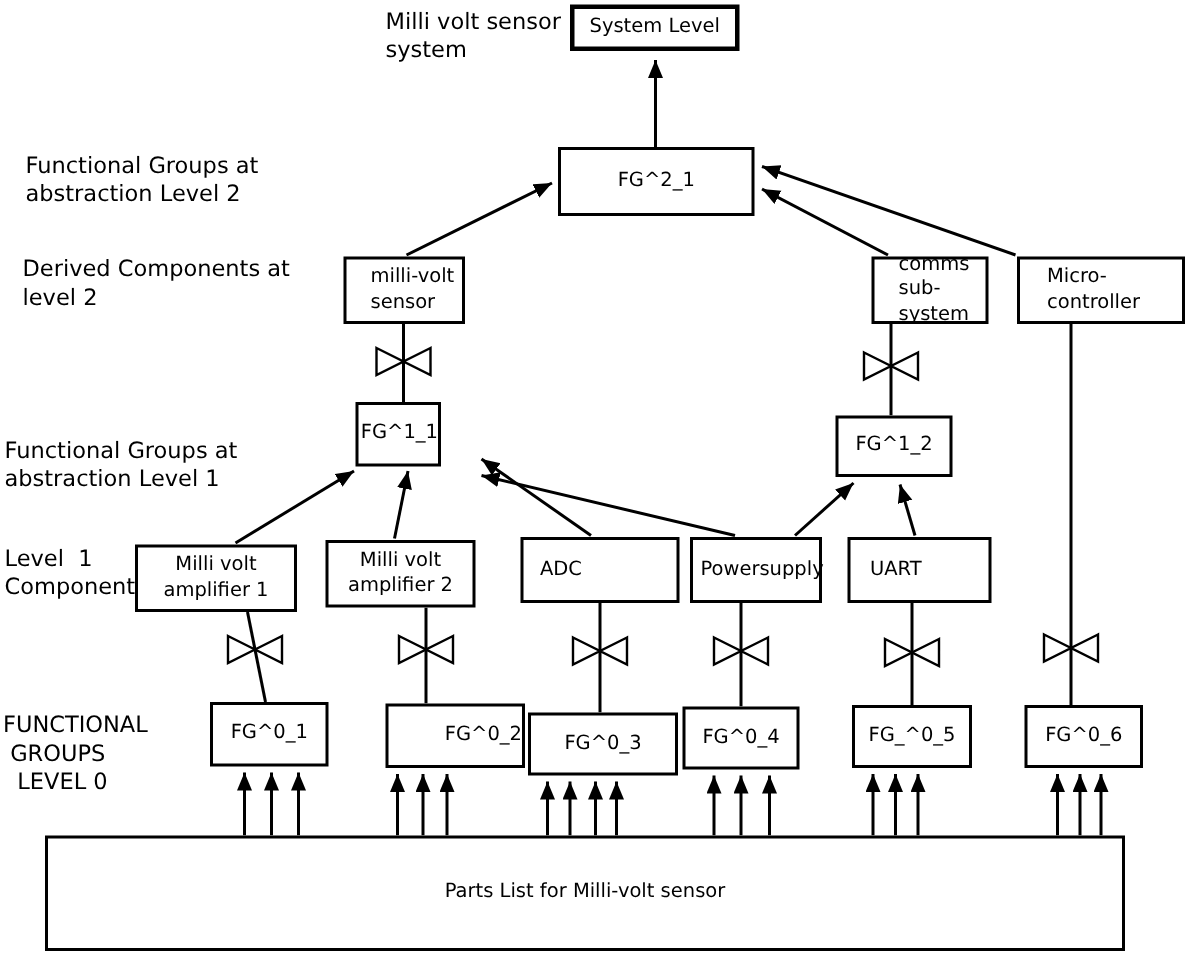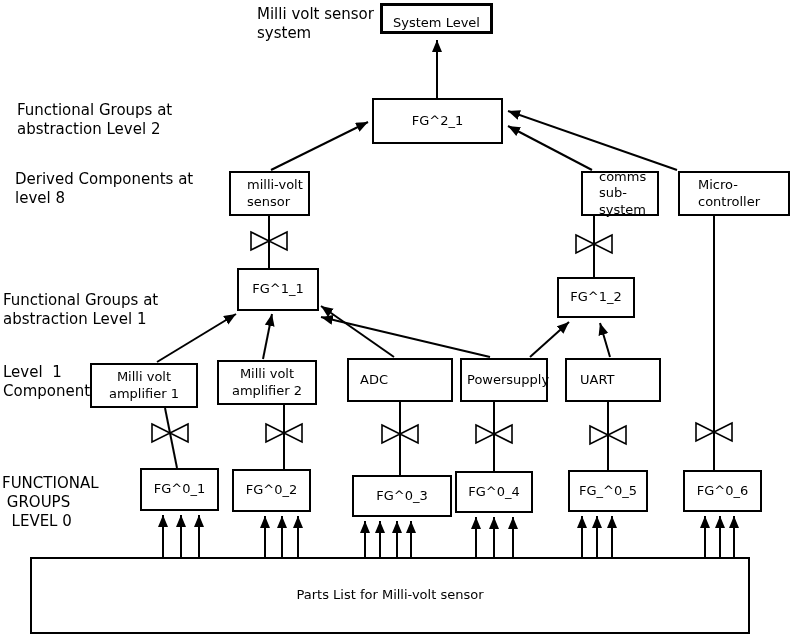--- a/index.html
+++ b/index.html
@@ -8,21 +8,21 @@
     font-family:"DejaVu Sans","Liberation Sans",sans-serif;
     color:#000;overflow:hidden;
   }
   .stage svg{position:absolute;left:0;top:0;}
   .node{
     position:absolute;box-sizing:border-box;background:#fff;
     border:2px solid #000;display:flex;align-items:center;justify-content:center;
     font-size:13px;line-height:1.25;text-align:center;white-space:pre-wrap;
   }
   .node.left{justify-content:flex-start;text-align:left;}
-  .node.bold-border{border-width:3px;align-items:flex-end;}
+  .node.bold-border{border-width:3px;}
   .lbl{
     position:absolute;font-size:15px;line-height:1.25;white-space:pre-wrap;
   }
   line,path.bowtie{stroke:#000;}
 </style>
 </head>
 <body>
 
 <div class="stage">
 
@@ -94,21 +94,21 @@
       <line x1="720" y1="557" x2="720" y2="516" stroke-width="2" marker-end="url(#arr)"></line>
       <line x1="734" y1="557" x2="734" y2="516" stroke-width="2" marker-end="url(#arr)"></line>
     </g>
   </svg>
 
   <div class="lbl" style="left:257px;top:5px;">Milli volt sensor
 system</div>
   <div class="lbl" style="left:17px;top:101px;">Functional Groups at
 abstraction Level 2</div>
   <div class="lbl" style="left:15px;top:170px;">Derived Components at
-level 8</div>
+level 2</div>
   <div class="lbl" style="left:3px;top:291px;">Functional Groups at
 abstraction Level 1</div>
   <div class="lbl" style="left:3px;top:363px;">Level  1
 Components</div>
   <div class="lbl" style="left:2px;top:474px;">FUNCTIONAL
  GROUPS
   LEVEL 0</div>
 
   <div class="node bold-border" style="left:380px;top:3px;width:113px;height:31px;">
     <span>System Level</span>
@@ -121,21 +121,21 @@
 sensor</span>
   </div>
   <div class="node left" style="left:581px;top:171px;width:78px;height:45px;padding-left:16px;">
     <span>comms
 sub-system</span>
   </div>
   <div class="node left" style="left:678px;top:171px;width:112px;height:45px;padding-left:18px;">
     <span>Micro-
 controller</span>
   </div>
-  <div class="node" style="left:237px;top:268px;width:82px;height:43px;">
+  <div class="node" style="left:237px;top:268px;width:57px;height:43px;justify-content:flex-end;">
     <span>FG^1_1</span>
   </div>
   <div class="node" style="left:557px;top:277px;width:78px;height:41px;">
     <span>FG^1_2</span>
   </div>
   <div class="node" style="left:90px;top:363px;width:108px;height:45px;">
     <span>Milli volt
 amplifier 1</span>
   </div>
   <div class="node" style="left:217px;top:360px;width:100px;height:45px;">
@@ -147,21 +147,21 @@
   </div>
   <div class="node left" style="left:460px;top:358px;width:88px;height:44px;padding-left:5px;">
     <span>Powersupply</span>
   </div>
   <div class="node left" style="left:565px;top:358px;width:96px;height:44px;padding-left:13px;">
     <span>UART</span>
   </div>
   <div class="node" style="left:140px;top:468px;width:79px;height:43px;">
     <span>FG^0_1</span>
   </div>
-  <div class="node" style="left:232px;top:469px;width:79px;height:43px;">
+  <div class="node" style="left:257px;top:469px;width:93px;height:43px;justify-content:flex-end;">
     <span>FG^0_2</span>
   </div>
   <div class="node" style="left:352px;top:475px;width:100px;height:42px;">
     <span>FG^0_3</span>
   </div>
   <div class="node" style="left:455px;top:471px;width:78px;height:42px;">
     <span>FG^0_4</span>
   </div>
   <div class="node" style="left:568px;top:470px;width:80px;height:42px;">
     <span>FG_^0_5</span>

